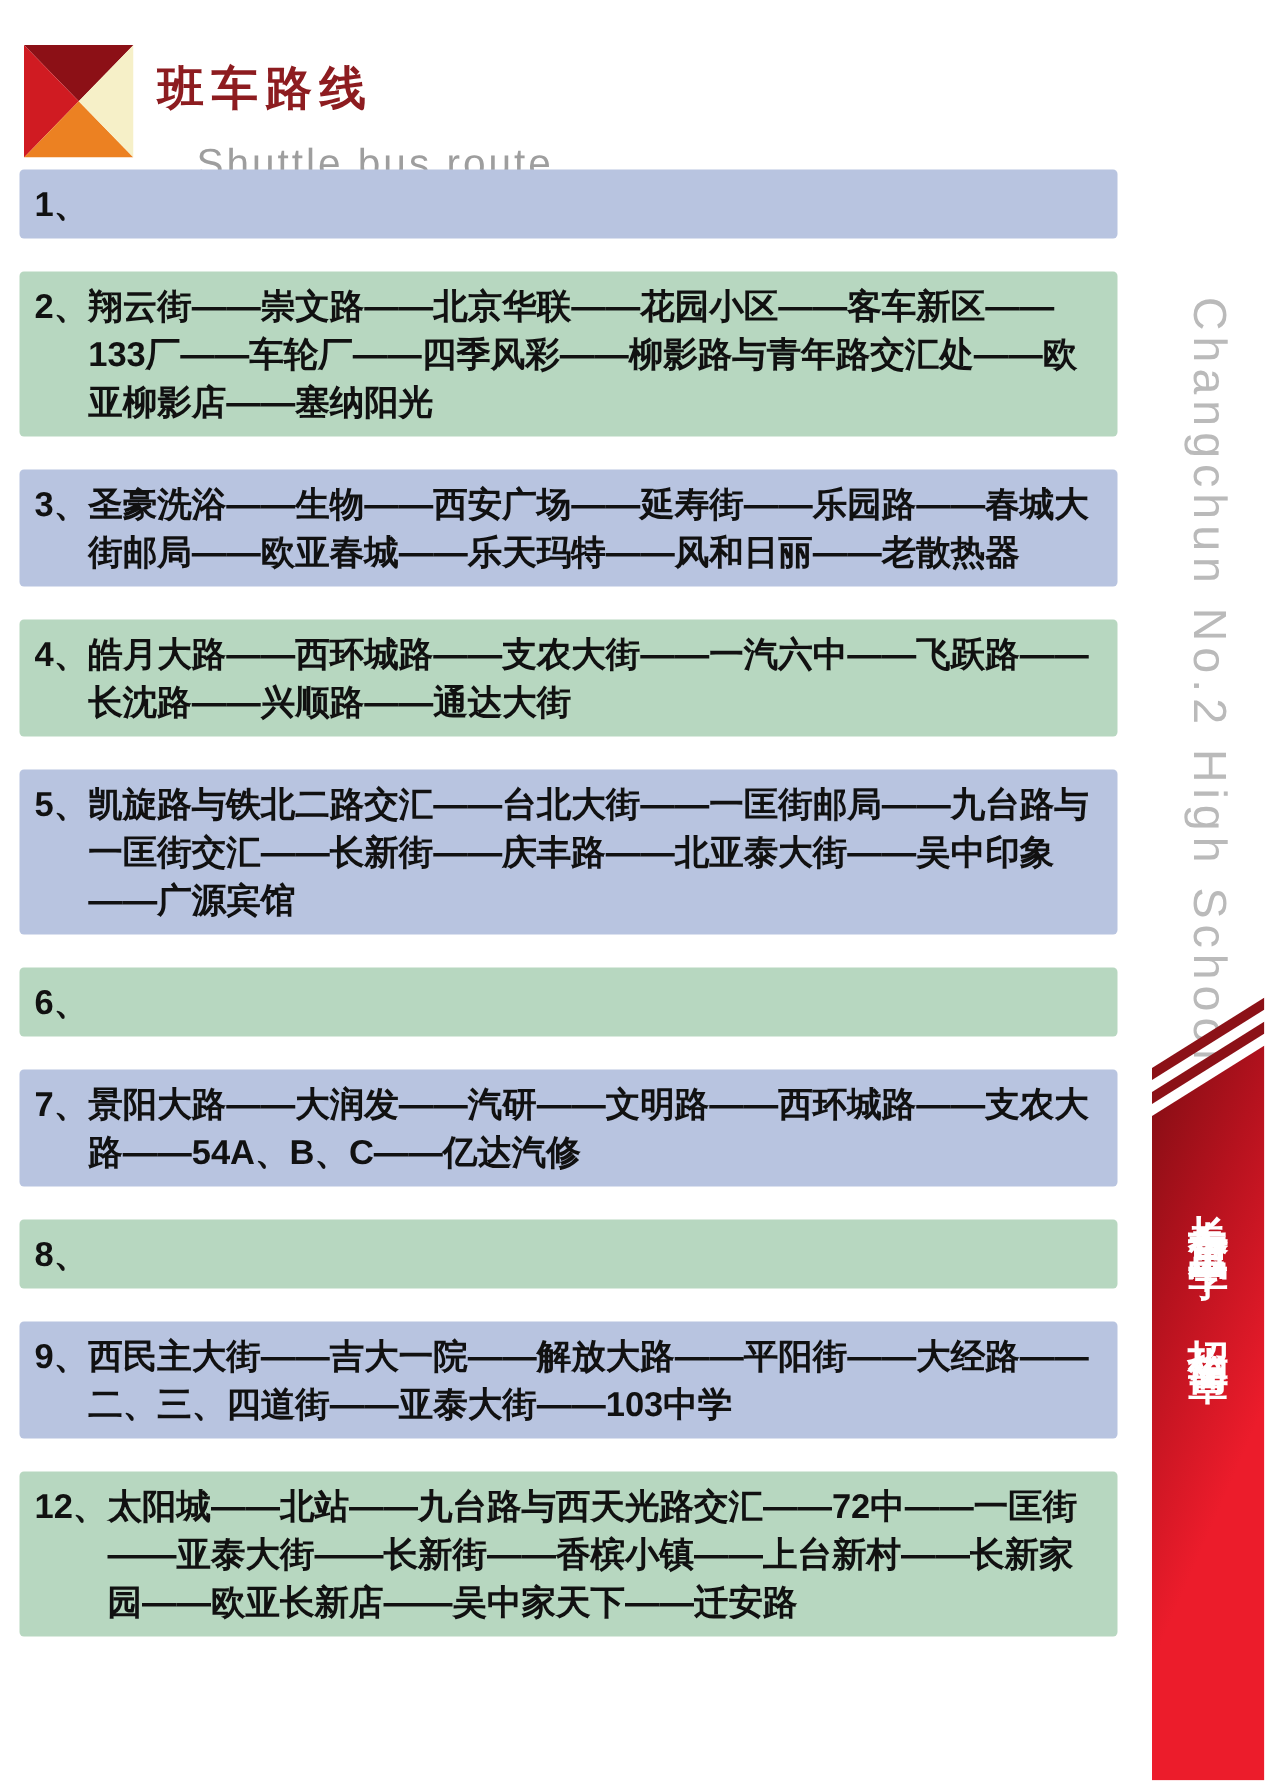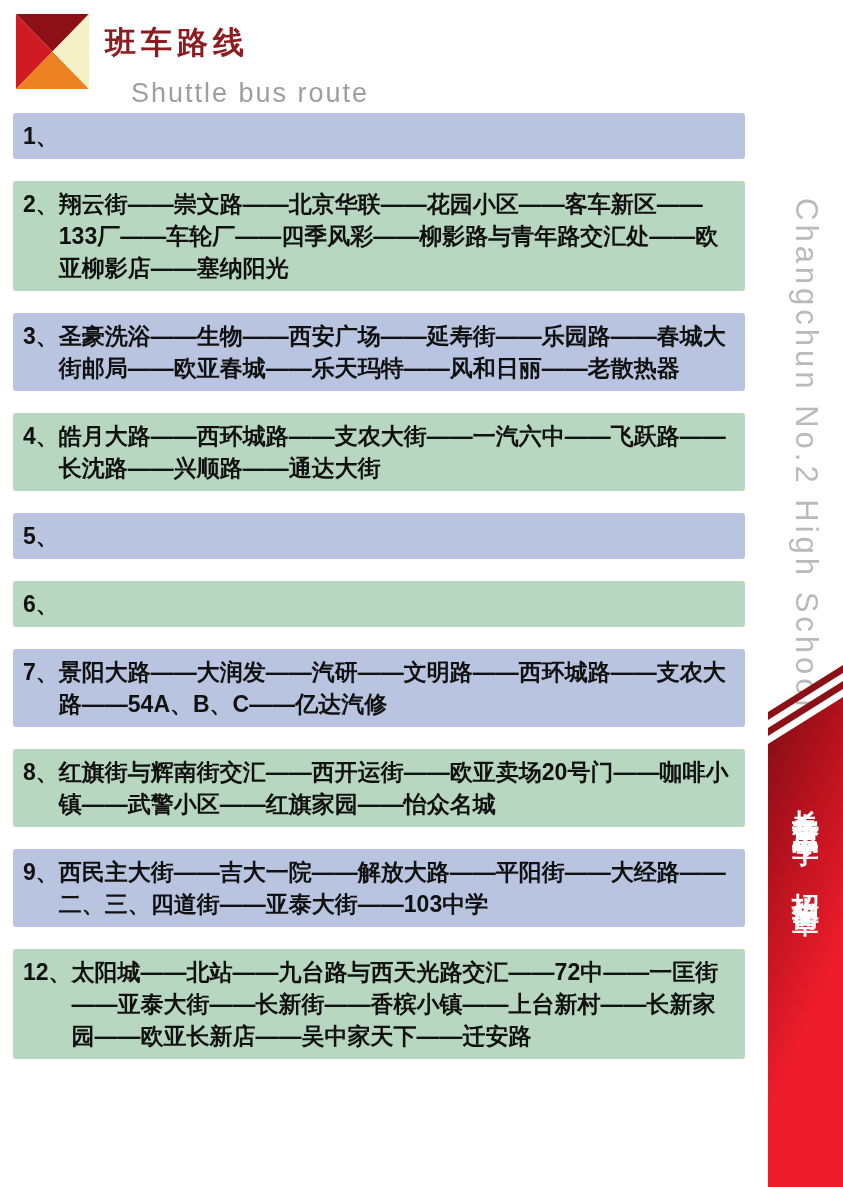--- a/index.html
+++ b/index.html
@@ -3,21 +3,21 @@
 <meta charset="utf-8">
 <style>
   html,body { margin:0; padding:0; }
   body {
     width:843px; height:1187px; position:relative; overflow:hidden;
     background:#ffffff;
     font-family:"Liberation Sans","DejaVu Sans",sans-serif;
   }
 
   
-  .header { position:absolute; left:16px; top:14px; display:flex; }
+  .header { position:absolute; left:16px; top:30px; display:flex; }
   .logo { width:73px; height:75px; flex:none; }
   .title-block { margin-left:16px; padding-top:8px; }
   .title {
     font-size:31px; font-weight:bold; letter-spacing:5px;
     color:var(--title-red);
   }
   .subtitle {
     margin-top:14px; padding-left:26px;
     font-size:27px; letter-spacing:2px;
     color:var(--subtitle-gray);
@@ -84,31 +84,31 @@
     <div class="route blue">
       <span class="route-num">3、</span>
       <span class="route-text">圣豪洗浴——生物——西安广场——延寿街——乐园路——春城大街邮局——欧亚春城——乐天玛特——风和日丽——老散热器</span>
     </div>
     <div class="route green">
       <span class="route-num">4、</span>
       <span class="route-text">皓月大路——西环城路——支农大街——一汽六中——飞跃路——长沈路——兴顺路——通达大街</span>
     </div>
     <div class="route blue">
       <span class="route-num">5、</span>
+      <span class="route-text">凯旋路与铁北二路交汇——台北大街——一匡街邮局——九台路与一匡街交汇——长新街——庆丰路——北亚泰大街——吴中印象——广源宾馆</span>
     </div>
     <div class="route green">
       <span class="route-num">6、</span>
     </div>
     <div class="route blue">
       <span class="route-num">7、</span>
       <span class="route-text">景阳大路——大润发——汽研——文明路——西环城路——支农大路——54A、B、C——亿达汽修</span>
     </div>
     <div class="route green">
       <span class="route-num">8、</span>
-      <span class="route-text">红旗街与辉南街交汇——西开运街——欧亚卖场20号门——咖啡小镇——武警小区——红旗家园——怡众名城</span>
     </div>
     <div class="route blue">
       <span class="route-num">9、</span>
       <span class="route-text">西民主大街——吉大一院——解放大路——平阳街——大经路——二、三、四道街——亚泰大街——103中学</span>
     </div>
     <div class="route green">
       <span class="route-num">12、</span>
       <span class="route-text">太阳城——北站——九台路与西天光路交汇——72中——一匡街——亚泰大街——长新街——香槟小镇——上台新村——长新家园——欧亚长新店——吴中家天下——迁安路</span>
     </div>
   </div>

